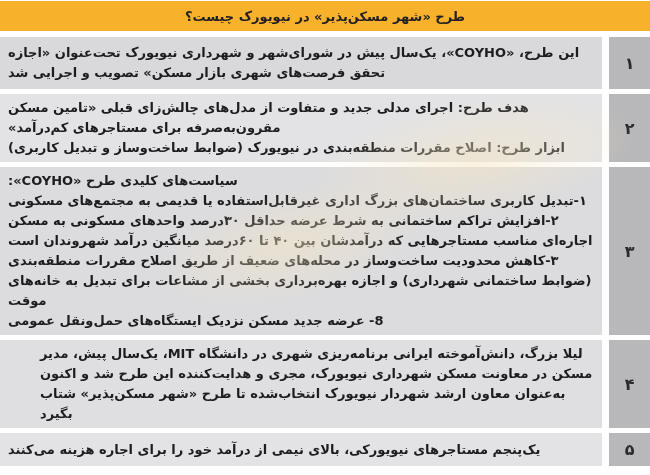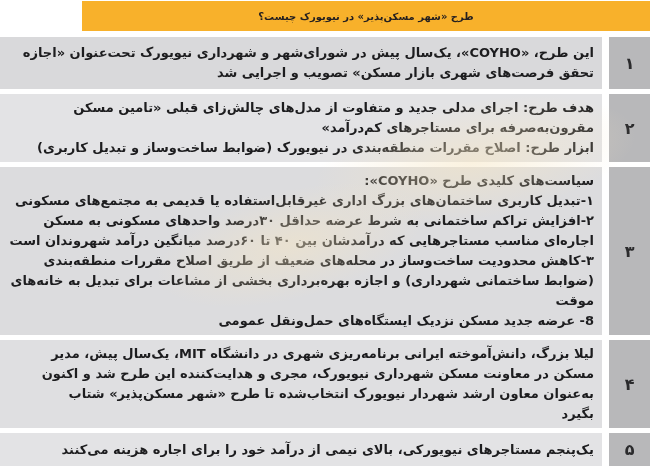--- a/index.html
+++ b/index.html
@@ -17,26 +17,26 @@
   }
   .board{
     position:relative;
     width:650px;
     min-height:475px;
     background:#ffffff;
     padding-top:1px;
   }
   .header{
     height:30px;
-    width:568px;
+    width:650px;
     background:var(--header-bg);
     display:flex;
     align-items:center;
     justify-content:center;
-    font-size:10px;
+    font-size:13px;
     font-weight:bold;
     color:#231f20;
     margin-bottom:6px;
   }
   .rows{
     display:flex;
     flex-direction:column;
     gap:5px;
   }
   .row{
@@ -52,21 +52,21 @@
     justify-content:center;
     font-size:16px;
     font-weight:bold;
     color:#2b2b2d;
   }
   .text-cell{
     flex:1;
     display:flex;
     flex-direction:column;
     justify-content:center;
-    text-align:right;
+    text-align:left;
     padding:4px 8px;
     font-size:13px;
     font-weight:bold;
     line-height:20px;
     color:var(--text-color);
   }
   
   .row:nth-child(1) .text-cell{background:#d9d9db;} .row:nth-child(1){min-height:52px;}
   .row:nth-child(2) .text-cell{background:#e3e3e5;} .row:nth-child(2){min-height:65px;}
   .row:nth-child(3) .text-cell{background:#dcdcde;} .row:nth-child(3){min-height:165px;}

